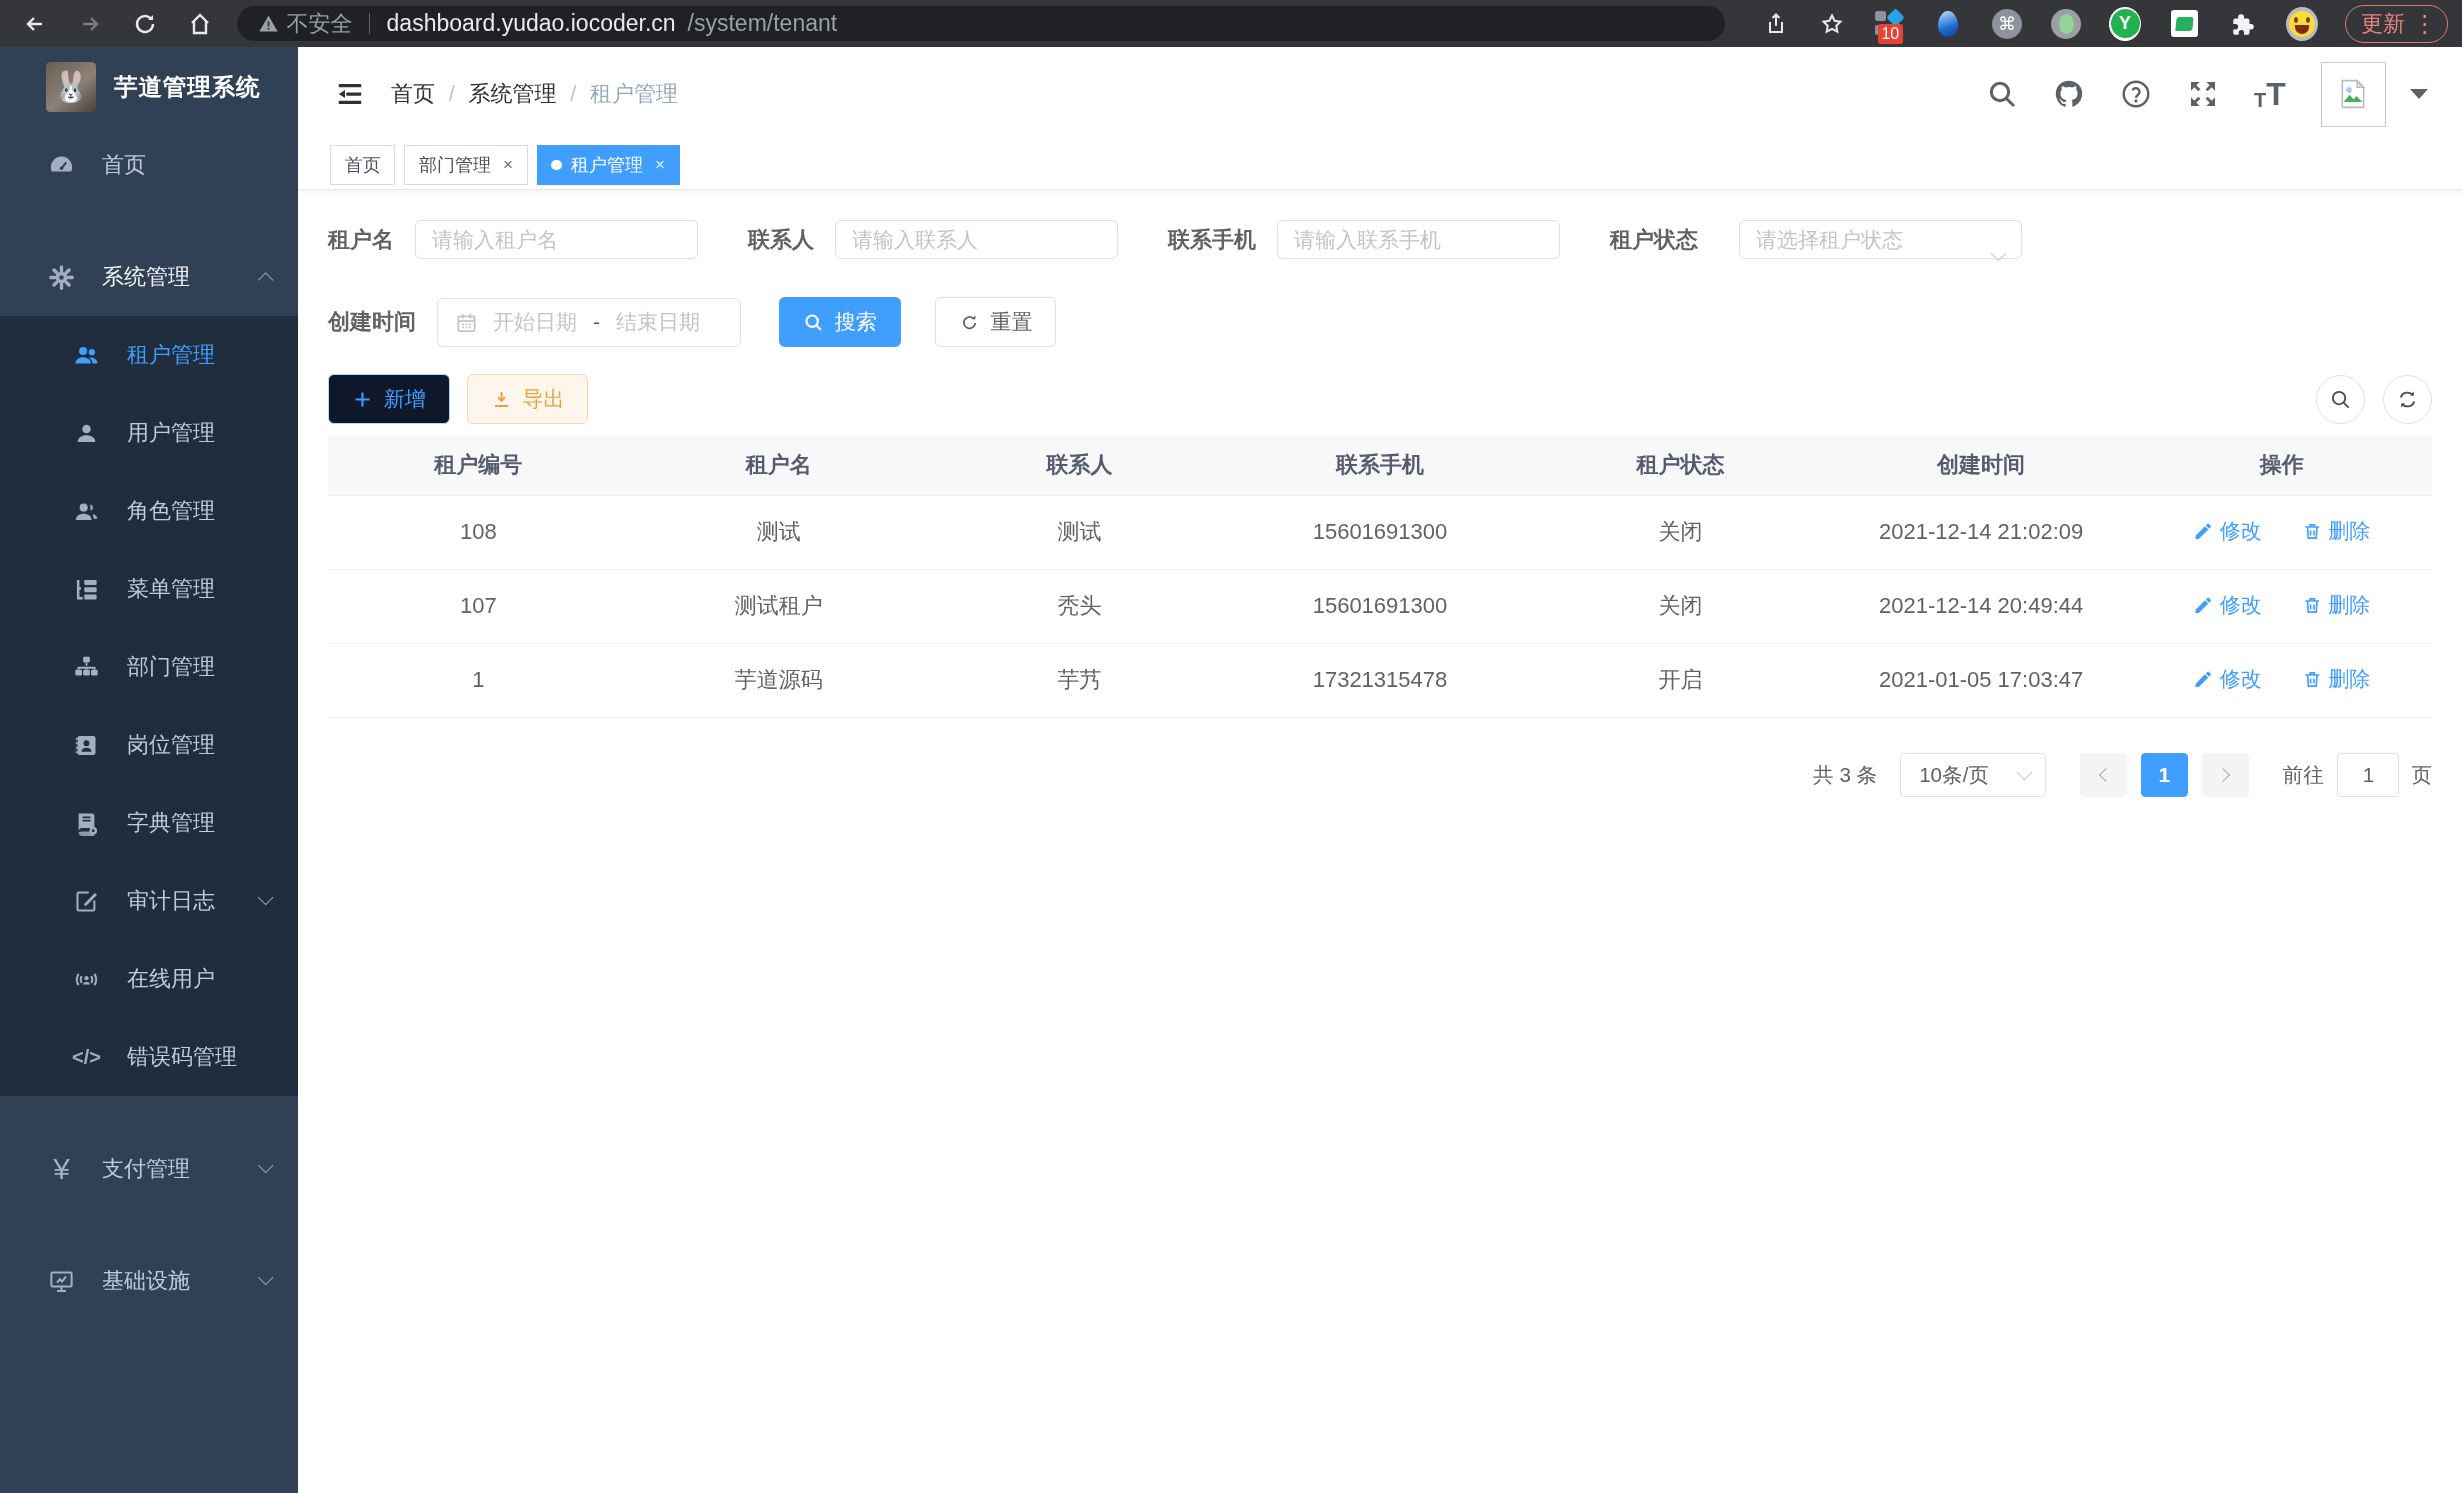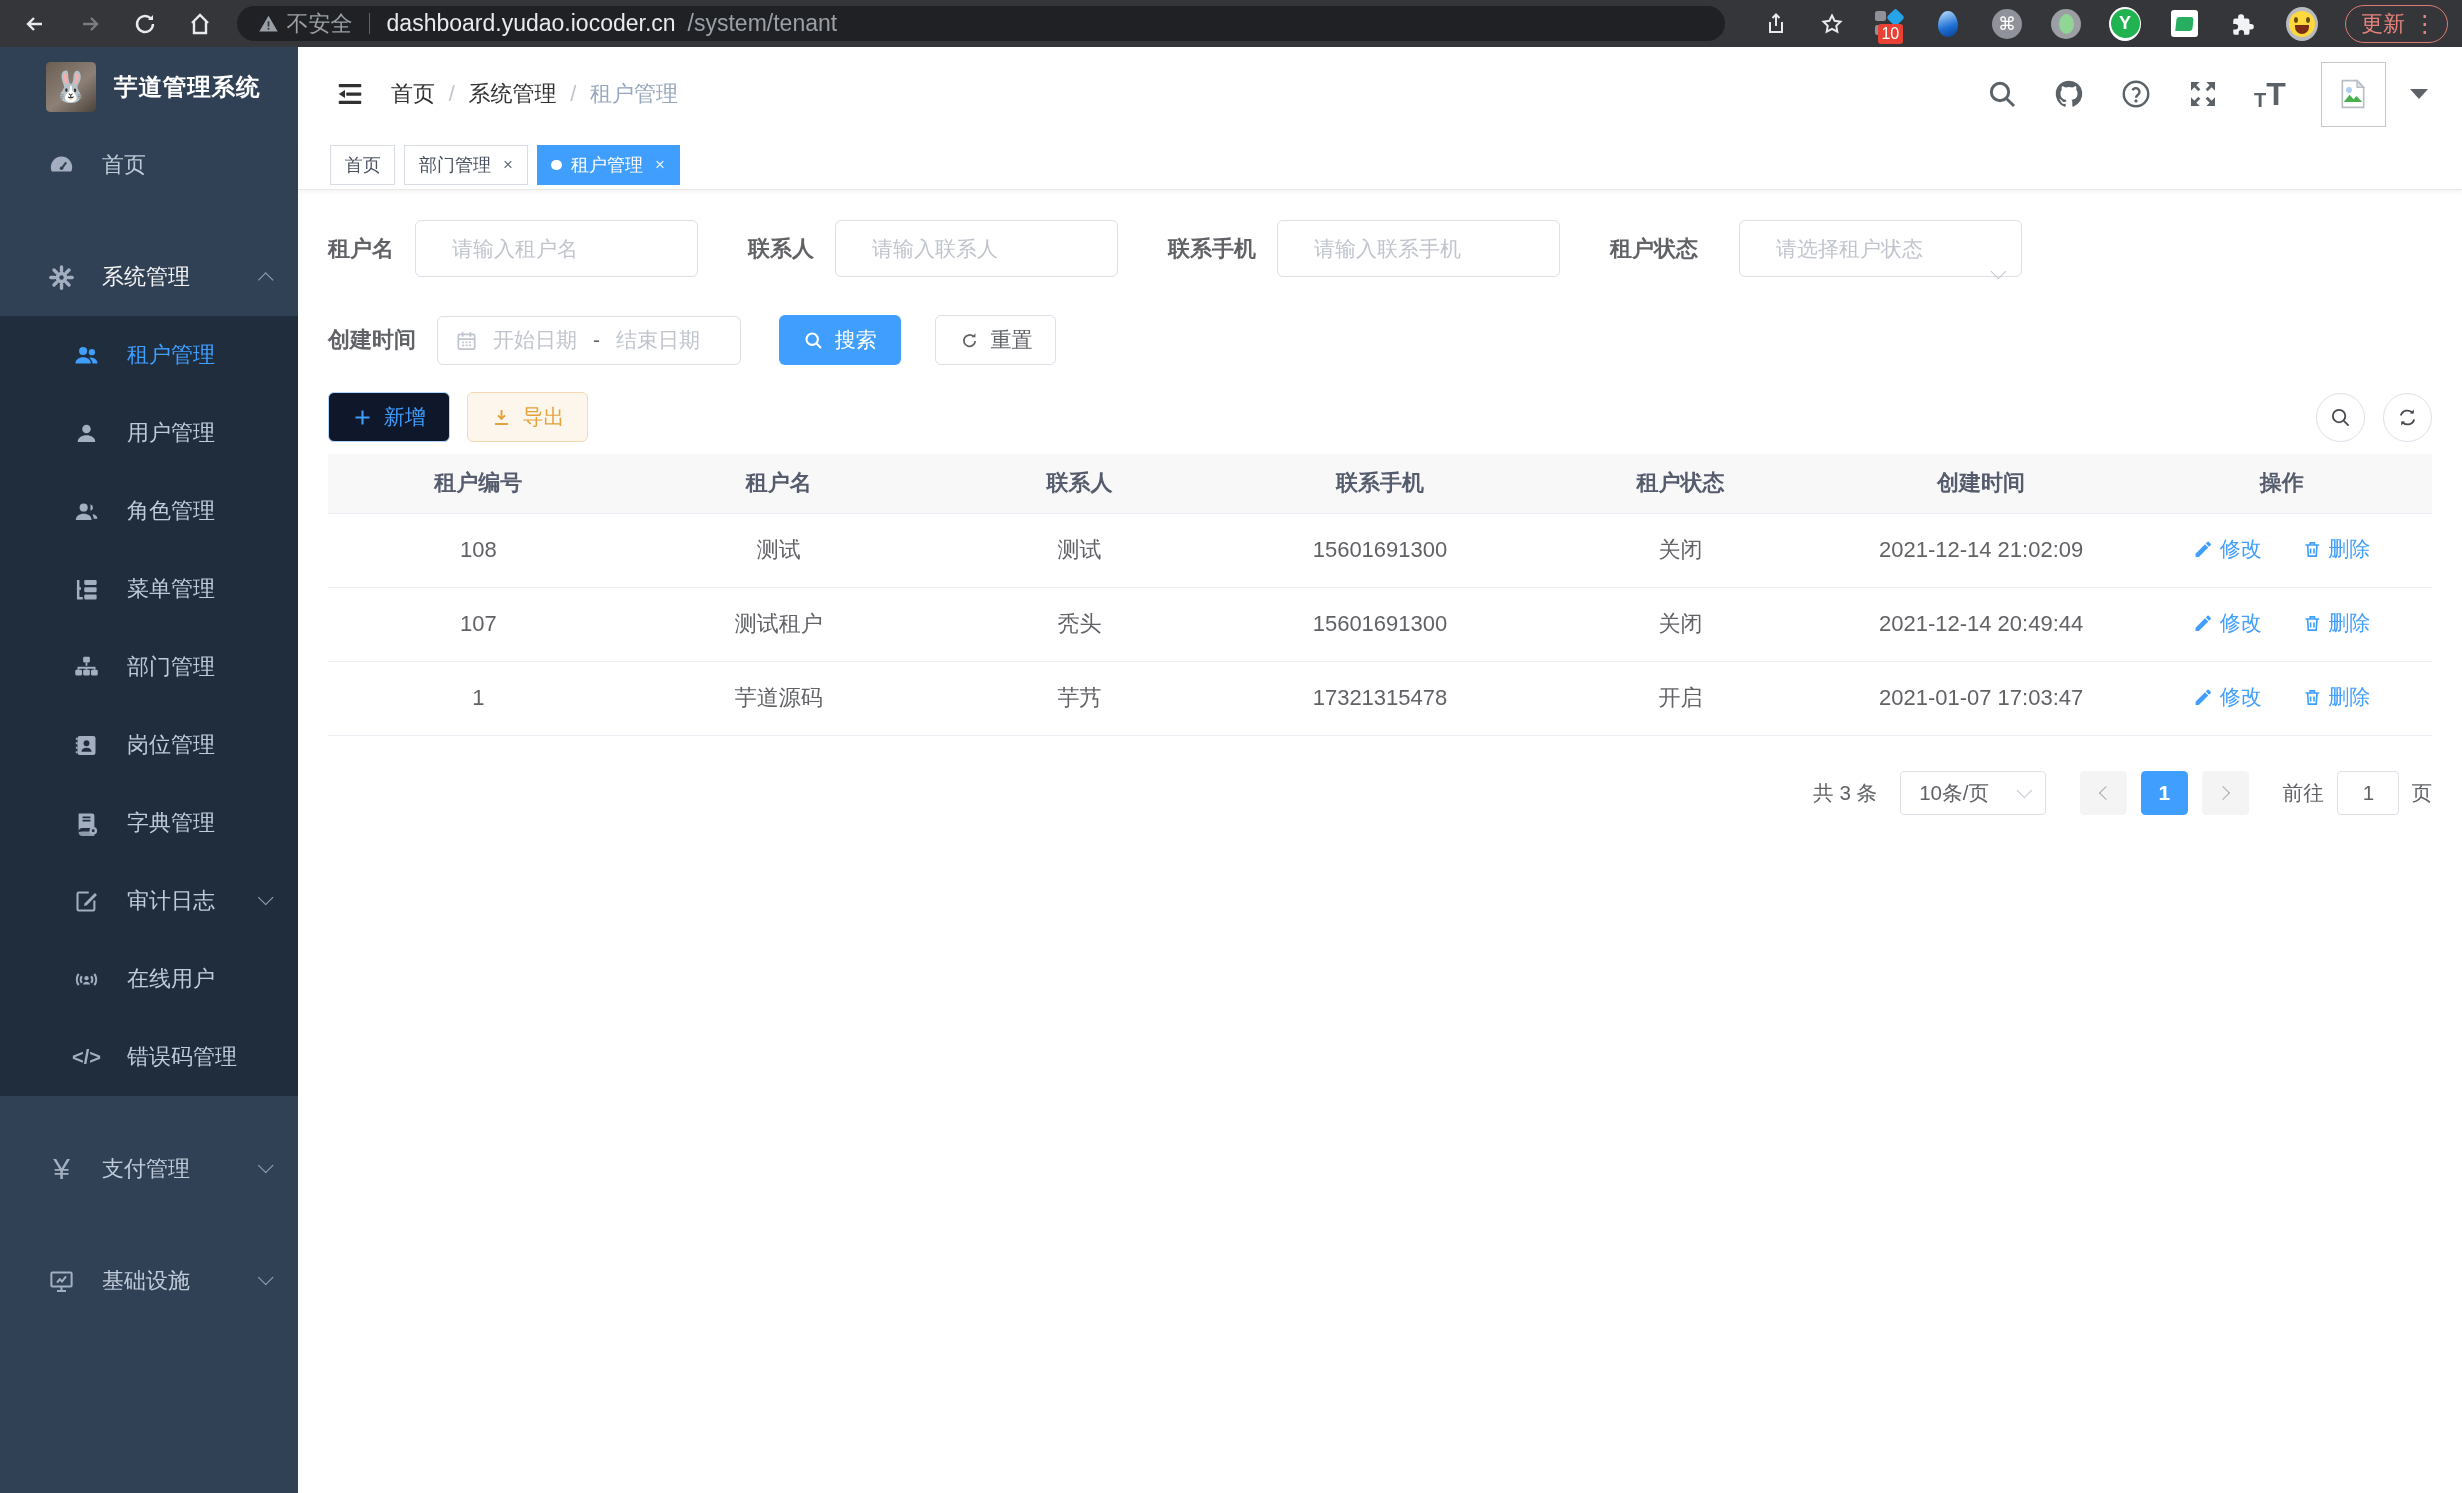--- a/index.html
+++ b/index.html
@@ -65,21 +65,21 @@
   .tab .dot { width:10.7px; height:10.7px; border-radius:50%; background:#fff; margin-right:9px; }
   .tab .tx { margin-left:12px; font-size:17px; opacity:.85; }
   .tab.active { background:#409eff; border-color:#409eff; color:#fff; }
 
   
   .main { padding:30px; flex:1; }
   .frow { display:flex; align-items:center; }
   .frow + .frow { margin-top:38px; }
   .fgroup { display:flex; align-items:center; margin-right:50px; }
   .flabel { font-size:22px; font-weight:700; color:#606266; margin-right:21px; white-space:nowrap; }
-  .einput { height:57px; width:283px; border:0.8px solid #dcdfe6; border-radius:6px; font-size:21px; color:#606266; padding:0 36px; outline:none; background:#fff; }
+  .einput { height:39px; width:283px; border:0.8px solid #dcdfe6; border-radius:6px; font-size:21px; color:#606266; padding:0 16px; outline:none; background:#fff; }
   .einput::placeholder { color:#c0c4cc; }
   .eselect { position:relative; display:flex; align-items:flex-end;margin-left:20px; }
   .eselect .einput { padding-right:46px; }
   .sel-cv { position:absolute; right:18px; width:10.7px; height:10.7px; border-right:1.5px solid #c0c4cc; border-bottom:1.5px solid #c0c4cc; transform:rotate(45deg); margin-top:-4.6px; }
   .daterange { height:49px; width:304px; border:0.8px solid #dcdfe6; border-radius:6px; display:flex; align-items:center; padding:0 17px; gap:15px; color:#c0c4cc; font-size:21px; }
   .daterange .dsep { color:#606266; }
   .daterange svg { width:23px; height:23px; color:#c0c4cc; }
   .btn { height:50px; border-radius:6px; font-size:21px; display:inline-flex; align-items:center; justify-content:center; padding:0 23px; gap:10.7px; border:0.8px solid transparent; cursor:pointer; background:#fff; }
   .btn svg { width:21px; height:21px; }
   .btn-primary { background:#409eff; color:#fff; }
@@ -597,21 +597,21 @@
                   <span>删除</span>
                 </span>
             </td>
           </tr>
           <tr>
             <td>1</td>
             <td>芋道源码</td>
             <td>芋艿</td>
             <td>17321315478</td>
             <td>开启</td>
-            <td>2021-01-07 17:03:47</td>
+            <td>2021-01-05 17:03:47</td>
             <td>
               <span class="link">
                   <svg viewBox="0 0 24 24" fill="currentColor">
                     <path d="M3 17.2V21h3.8L17.8 10 14 6.2zM20.7 7.1a1 1 0 0 0 0-1.4l-2.4-2.4a1 1 0 0 0-1.4 0L15 5.2 18.8 9z"></path>
                   </svg>
                   <span>修改</span>
                 </span>
               <span class="link">
                   <svg viewBox="0 0 24 24" fill="none" stroke="currentColor" stroke-width="1.9">
                     <path d="M4 7h16M9.5 7V4.5h5V7M6.5 7l.9 13h9.2l.9-13M10 11v6M14 11v6"></path>

